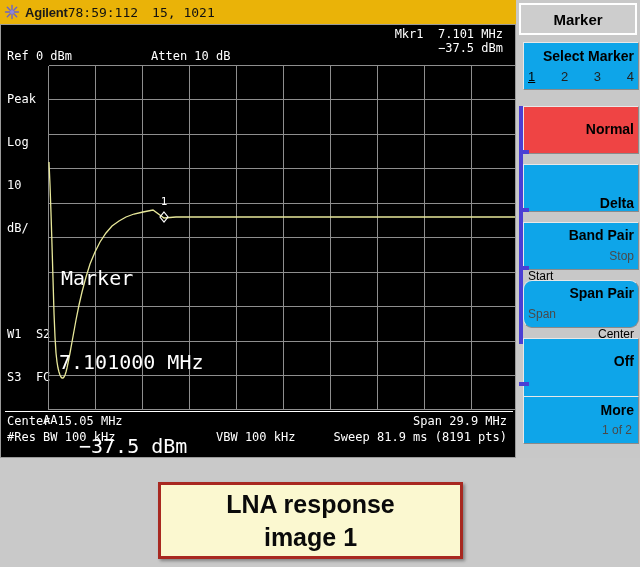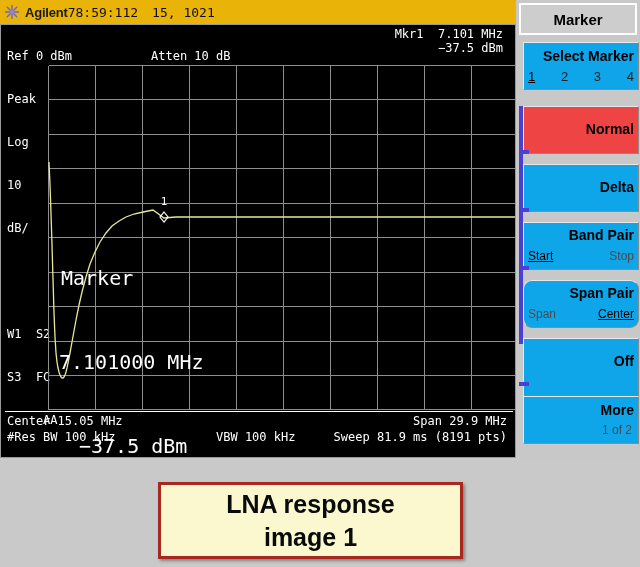--- a/index.html
+++ b/index.html
@@ -108,21 +108,21 @@
     color:#000;
   }
   .sk.lit{background:#ef4444;}
   .sk .main{
     position:absolute;right:4px;
     font-weight:bold;font-size:14px;white-space:nowrap;
   }
   .sk .sub{
     position:absolute;font-size:12px;color:#4a4a4a;white-space:nowrap;
   }
-  .sk .sub.sel{color:#000;text-decoration:underline;}
+  .sk .sub.sel{color:#000;text-decoration:underline;margin-top:20px;}
   .sk .numrow{
     position:absolute;left:0;right:0;display:flex;
     justify-content:space-between;padding:0 4px;box-sizing:border-box;
     font-size:13px;color:#222;
   }
   .sk .numrow span.sel{text-decoration:underline;font-weight:normal;color:#000;}
   
   #sk-indicator{
     position:absolute;left:2px;top:106px;width:4px;height:238px;
     background:#4b3fd4;
@@ -258,21 +258,21 @@
         <span>4</span>
       </div>
     </div>
 
     <div class="sk lit" style="top:106px;height:48px;">
       <div class="main" style="top:14px;">Normal</div>
     </div>
     <div class="sk-tick" style="top:150px;"></div>
 
     <div class="sk" style="top:164px;height:48px;">
-      <div class="main" style="top:14px;">Delta</div>
+      <div class="main" style="top:30px;">Delta</div>
     </div>
     <div class="sk-tick" style="top:208px;"></div>
 
     <div class="sk" style="top:222px;height:48px;">
       <div class="main" style="top:4px;">Band Pair</div>
       <div class="sub sel" style="left:4px;top:26px;">Start</div>
       <div class="sub" style="right:4px;top:26px;">Stop</div>
     </div>
     <div class="sk-tick" style="top:266px;"></div>
 

